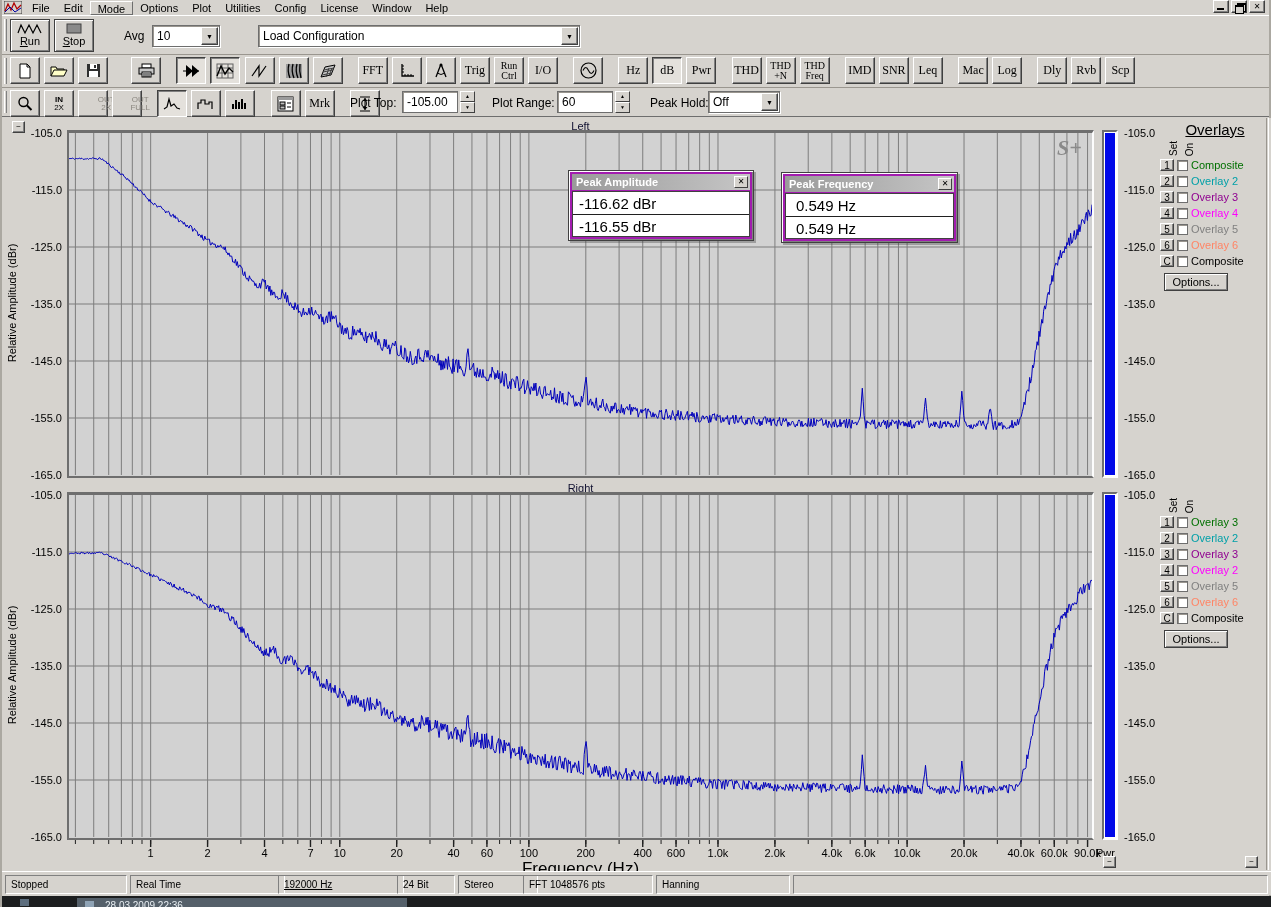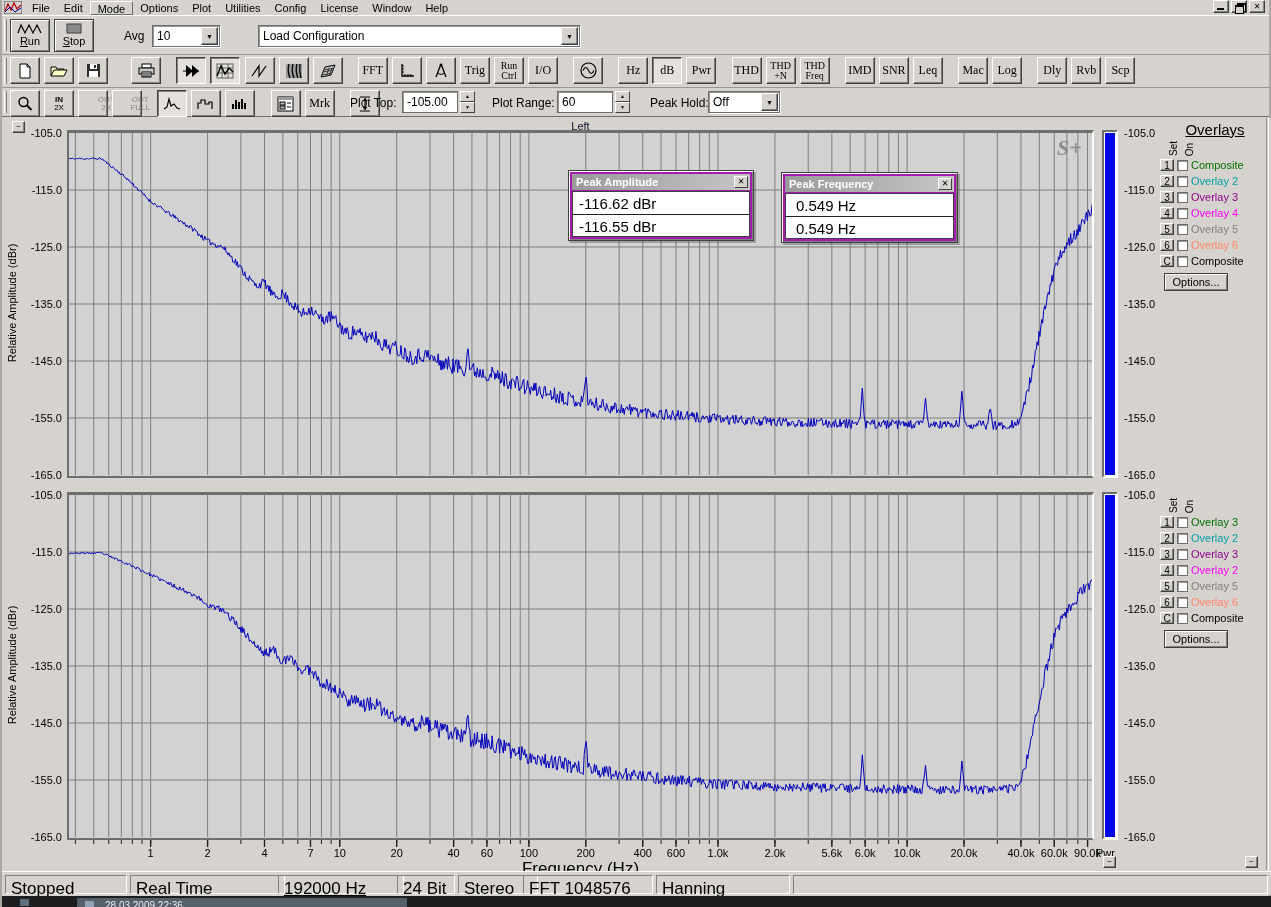--- a/index.html
+++ b/index.html
@@ -76,21 +76,21 @@
   .fwin { position:absolute; background:#a21caf; border:1px solid #404040; box-shadow:inset 1px 1px 0 #fff, inset -1px -1px 0 #808080, 2px 2px 0 rgba(64,64,64,.35); padding:3px; }
   .fwin .titlebar { height:16px; background:linear-gradient(to right,#9a9a9a,#c6c6c6); display:flex; align-items:center; padding:0 2px 0 4px; }
   .fwin .titlebar .ttext { flex:1; color:#fff; font-weight:bold; font-size:11px; }
   .fwin .closebtn { width:14px; height:12px; background:#d6d3ce; border:1px solid; border-color:#fff #404040 #404040 #fff; font-size:8px; font-weight:bold; line-height:10px; text-align:center; }
   .fwin .vals { background:#fff; border:1px solid #404040; margin-top:1px; }
   .fwin .vrow { height:22px; font-size:15px; padding:3px 0 0 6px; }
   .fwin .vrow + .vrow { border-top:1px solid #202020; }
 
   
   #statusbar { position:absolute; left:0; top:871px; width:1271px; height:24px; background:#d6d3ce; border-top:1px solid #fff; padding-top:2px; }
-  .scell { position:absolute; top:3px; height:19px; border:1px solid; border-color:#808080 #fff #fff #808080; padding:3px 0 0 5px; font-size:17px; }
+  .scell { position:absolute; top:3px; height:19px; border:1px solid; border-color:#808080 #fff #fff #808080; padding:3px 0 0 5px; font-size:10px; }
 
   
   #taskbar { position:absolute; left:0; top:896px; width:1271px; height:11px; background:#1c1e1f; overflow:hidden; }
   #taskbar .chip { position:absolute; left:75px; top:2px; width:330px; height:14px; background:#55606a; color:#e8eef2; font-size:10px; padding:2px 0 0 28px; }
   #taskbar .sq { position:absolute; left:18px; top:3px; width:9px; height:7px; background:#5d6e7e; }
   #taskbar .chip .sq2 { position:absolute; left:8px; top:3px; width:9px; height:8px; background:#8fa3b5; }
   #right-edge { position:absolute; top:118px; right:0px; width:3px; height:752px; border-left:1px solid #9a968f; border-right:1px solid #fff; }
 </style>
 </head>
 <body>
@@ -449,20 +449,21 @@
           </g>
           <polyline points="0.0,25.6 0.9,25.6 1.9,25.5 2.8,25.5 3.7,25.1 4.6,25.6 5.6,26.4 6.5,25.6 7.4,25.5 8.4,25.7 9.3,25.7 10.2,25.0 11.2,25.8 12.1,25.3 13.0,25.3 14.0,26.3 14.9,26.3 15.8,26.1 16.7,25.9 17.7,25.9 18.6,25.5 19.5,26.4 20.5,25.5 21.4,25.5 22.3,25.8 23.3,24.9 24.2,25.0 25.1,25.1 26.0,26.0 27.0,25.4 27.9,26.2 28.8,26.6 29.8,25.1 30.7,24.6 31.6,26.1 32.5,26.5 33.5,25.8 34.4,27.5 35.3,27.7 36.3,28.4 37.2,28.5 38.1,30.9 39.1,29.9 40.0,30.7 40.9,32.5 41.8,34.1 42.8,34.7 43.7,33.5 44.6,35.1 45.6,35.8 46.5,37.2 47.4,37.3 48.4,37.4 49.3,39.9 50.2,39.1 51.2,41.5 52.1,41.1 53.0,41.3 53.9,41.0 54.9,43.3 55.8,43.9 56.7,45.0 57.7,46.6 58.6,45.5 59.5,47.3 60.4,47.2 61.4,49.4 62.3,49.6 63.2,51.1 64.2,50.5 65.1,53.5 66.0,54.5 67.0,53.8 67.9,54.7 68.8,57.2 69.8,57.3 70.7,58.2 71.6,57.3 72.5,58.5 73.5,60.1 74.4,61.7 75.3,60.9 76.3,62.9 77.2,64.3 78.1,65.6 79.0,65.8 80.0,68.4 80.9,66.4 81.8,69.2 82.8,69.5 83.7,71.1 84.6,71.9 85.6,70.1 86.5,71.4 87.4,72.2 88.3,74.3 89.3,73.2 90.2,73.6 91.1,73.2 92.1,73.5 93.0,75.5 93.9,76.1 94.9,76.8 95.8,77.8 96.7,80.0 97.7,78.4 98.6,79.0 99.5,78.2 100.4,79.9 101.4,83.0 102.3,83.6 103.2,82.0 104.2,81.2 105.1,84.6 106.0,82.6 106.9,85.6 107.9,84.5 108.8,85.6 109.7,88.8 110.7,88.5 111.6,87.3 112.5,88.7 113.5,88.7 114.4,91.2 115.3,89.4 116.3,92.0 117.2,93.7 118.1,92.0 119.0,93.5 120.0,95.1 120.9,92.5 121.8,92.5 122.8,94.0 123.7,98.4 124.6,96.8 125.5,95.4 126.5,97.6 127.4,97.7 128.3,98.9 129.3,103.0 130.2,101.2 131.1,102.0 132.1,104.6 133.0,101.8 133.9,106.7 134.8,107.4 135.8,103.1 136.7,106.1 137.6,106.3 138.6,106.4 139.5,106.2 140.4,106.2 141.4,112.0 142.3,111.7 143.2,109.5 144.1,111.1 145.1,111.3 146.0,110.9 146.9,114.3 147.9,114.6 148.8,112.4 149.7,114.0 150.7,113.4 151.6,111.8 152.5,114.2 153.4,115.0 154.4,114.3 155.3,116.8 156.2,113.8 157.2,119.4 158.1,119.5 159.0,121.9 160.0,119.9 160.9,123.5 161.8,122.9 162.8,123.3 163.7,129.0 164.6,129.1 165.5,129.9 166.5,126.2 167.4,132.5 168.3,128.6 169.3,134.5 170.2,132.4 171.1,132.1 172.1,134.0 173.0,134.6 173.9,141.4 174.8,142.7 175.8,138.7 176.7,144.1 177.6,146.1 178.6,145.2 179.5,148.2 180.4,142.8 181.3,145.8 182.3,146.1 183.2,148.2 184.1,147.7 185.1,149.1 186.0,152.8 186.9,150.5 187.9,154.7 188.8,154.6 189.7,154.8 190.7,150.2 191.6,155.3 192.5,150.0 193.4,146.0 194.4,146.5 195.3,149.2 196.2,147.0 197.2,156.0 198.1,153.0 199.0,152.2 200.0,158.5 200.9,153.0 201.8,162.4 202.7,156.8 203.7,162.1 204.6,159.1 205.5,159.3 206.5,164.7 207.4,163.7 208.3,163.6 209.3,166.5 210.2,165.3 211.1,165.9 212.0,165.6 213.0,156.6 213.9,160.3 214.8,161.1 215.8,165.6 216.7,159.4 217.6,169.3 218.6,162.4 219.5,169.4 220.4,172.6 221.3,169.6 222.3,171.3 223.2,174.9 224.1,173.4 225.1,177.0 226.0,169.7 226.9,174.1 227.8,176.4 228.8,171.5 229.7,179.7 230.6,178.2 231.6,179.4 232.5,183.7 233.4,180.8 234.4,175.1 235.3,181.9 236.2,179.3 237.2,179.5 238.1,182.1 239.0,180.3 239.9,175.0 240.9,181.6 241.8,180.8 242.7,174.0 243.7,181.9 244.6,182.3 245.5,180.6 246.5,177.3 247.4,180.5 248.3,181.4 249.2,181.5 250.2,186.1 251.1,182.4 252.0,181.2 253.0,188.9 253.9,183.8 254.8,191.4 255.8,190.5 256.7,185.2 257.6,182.8 258.5,189.9 259.5,179.1 260.4,178.8 261.3,188.6 262.3,178.5 263.2,186.2 264.1,182.9 265.1,185.7 266.0,183.9 266.9,182.5 267.8,190.3 268.8,194.2 269.7,193.9 270.6,189.6 271.6,190.8 272.5,200.6 273.4,192.6 274.4,201.7 275.3,198.6 276.2,195.1 277.1,200.6 278.1,194.5 279.0,197.7 279.9,205.9 280.9,205.9 281.8,204.5 282.7,206.3 283.7,193.0 284.6,202.3 285.5,196.4 286.4,201.8 287.4,202.0 288.3,197.1 289.2,197.2 290.2,199.9 291.1,195.4 292.0,202.1 292.9,199.0 293.9,203.4 294.8,206.3 295.7,208.1 296.7,198.8 297.6,210.0 298.5,203.1 299.5,204.2 300.4,200.4 301.3,202.1 302.3,206.6 303.2,199.1 304.1,204.5 305.0,205.2 306.0,209.2 306.9,198.4 307.8,206.7 308.8,212.2 309.7,206.1 310.6,208.9 311.6,213.6 312.5,216.6 313.4,217.7 314.3,213.7 315.3,206.0 316.2,213.8 317.1,206.6 318.1,215.4 319.0,215.6 319.9,211.8 320.9,221.2 321.8,215.9 322.7,213.4 323.6,209.9 324.6,211.5 325.5,212.9 326.4,208.1 327.4,213.4 328.3,221.0 329.2,222.7 330.2,222.6 331.1,221.8 332.0,212.5 332.9,223.8 333.9,224.8 334.8,226.3 335.7,214.8 336.7,216.7 337.6,228.7 338.5,223.7 339.5,229.9 340.4,227.0 341.3,218.4 342.2,224.2 343.2,231.8 344.1,231.0 345.0,231.0 346.0,225.2 346.9,223.0 347.8,230.6 348.8,216.7 349.7,215.8 350.6,226.3 351.5,224.5 352.5,228.1 353.4,227.2 354.3,229.0 355.3,222.6 356.2,217.4 357.1,217.7 358.0,224.3 359.0,217.3 359.9,224.1 360.8,227.2 361.8,222.6 362.7,222.6 363.6,222.9 364.6,227.9 365.5,223.2 366.4,227.7 367.3,229.2 368.3,229.4 369.2,220.8 370.1,232.3 371.1,227.3 372.0,237.1 372.9,227.8 373.9,236.5 374.8,228.3 375.7,235.3 376.6,225.7 377.6,227.2 378.5,236.4 379.4,223.6 380.4,233.1 381.3,234.3 382.2,237.0 383.2,240.6 384.1,225.9 385.0,238.9 385.9,232.6 386.9,227.0 387.8,226.8 388.7,239.5 389.7,226.9 390.6,235.8 391.5,233.3 392.5,237.0 393.4,237.3 394.3,241.8 395.2,243.2 396.2,239.5 397.1,233.2 398.0,221.0 399.0,215.7 399.9,224.7 400.8,236.8 401.8,236.5 402.7,234.9 403.6,232.9 404.6,230.2 405.5,242.8 406.4,238.8 407.3,244.4 408.3,234.8 409.2,241.4 410.1,244.2 411.1,236.3 412.0,242.8 412.9,244.7 413.9,236.5 414.8,244.4 415.7,243.9 416.6,244.2 417.6,248.0 418.5,247.0 419.4,247.8 420.4,243.8 421.3,240.9 422.2,244.4 423.1,234.1 424.1,238.6 425.0,239.0 425.9,246.4 426.9,240.4 427.8,244.9 428.7,237.4 429.7,246.0 430.6,240.2 431.5,250.2 432.4,249.5 433.4,238.5 434.3,249.3 435.2,253.3 436.2,240.6 437.1,240.9 438.0,251.2 439.0,255.7 439.9,253.6 440.8,248.4 441.8,256.1 442.7,246.1 443.6,246.0 444.5,246.8 445.5,249.6 446.4,255.0 447.3,243.7 448.3,243.5 449.2,248.9 450.1,257.9 451.0,254.8 452.0,255.5 452.9,252.7 453.8,248.2 454.8,246.2 455.7,260.9 456.6,257.7 457.6,256.2 458.5,247.7 459.4,253.6 460.4,256.0 461.3,261.3 462.2,253.7 463.1,255.1 464.1,257.9 465.0,250.3 465.9,257.4 466.9,250.0 467.8,262.9 468.7,261.6 469.7,256.2 470.6,253.4 471.5,261.0 472.4,262.0 473.4,265.6 474.3,261.4 475.2,254.0 476.2,253.3 477.1,262.9 478.0,260.8 478.9,261.1 479.9,261.9 480.8,261.9 481.7,257.3 482.7,267.0 483.6,263.9 484.5,265.6 485.5,254.8 486.4,267.1 487.3,269.6 488.3,261.2 489.2,266.7 490.1,270.3 491.0,258.2 492.0,260.4 492.9,268.7 493.8,260.1 494.8,271.4 495.7,270.6 496.6,269.2 497.6,271.5 498.5,272.2 499.4,258.8 500.3,260.1 501.3,261.6 502.2,263.8 503.1,264.7 504.1,262.4 505.0,270.1 505.9,273.4 506.9,268.7 507.8,272.9 508.7,270.8 509.6,269.1 510.6,271.2 511.5,273.6 512.4,263.2 513.4,269.1 514.3,263.6 515.2,257.2 516.1,250.1 517.1,244.2 518.0,254.0 518.9,272.1 519.9,271.6 520.8,267.4 521.7,265.9 522.7,272.3 523.6,268.9 524.5,271.7 525.5,275.1 526.4,270.3 527.3,264.8 528.2,275.7 529.2,277.6 530.1,274.3 531.0,272.2 532.0,274.9 532.9,268.8 533.8,266.0 534.8,273.8 535.7,274.6 536.6,278.1 537.5,270.5 538.5,274.2 539.4,276.8 540.3,278.8 541.3,280.2 542.2,273.1 543.1,278.2 544.1,272.9 545.0,276.2 545.9,269.9 546.8,270.2 547.8,280.1 548.7,277.0 549.6,276.5 550.6,278.3 551.5,280.1 552.4,271.5 553.4,279.5 554.3,275.0 555.2,281.4 556.1,276.0 557.1,274.9 558.0,273.5 558.9,276.7 559.9,277.0 560.8,271.2 561.7,281.6 562.7,274.2 563.6,278.3 564.5,274.2 565.4,276.2 566.4,274.5 567.3,277.7 568.2,275.5 569.2,284.2 570.1,280.7 571.0,279.3 572.0,276.4 572.9,280.1 573.8,276.7 574.7,277.9 575.7,277.0 576.6,275.1 577.5,285.3 578.5,276.3 579.4,276.0 580.3,278.9 581.3,278.6 582.2,283.6 583.1,284.0 584.0,279.5 585.0,284.1 585.9,280.9 586.8,281.4 587.8,284.0 588.7,285.4 589.6,282.7 590.5,277.5 591.5,279.0 592.4,277.0 593.3,285.6 594.3,285.2 595.2,286.8 596.1,280.5 597.1,276.2 598.0,279.4 598.9,285.4 599.8,283.9 600.8,282.3 601.7,286.9 602.6,282.4 603.6,277.5 604.5,282.4 605.4,283.3 606.4,287.4 607.3,281.0 608.2,283.1 609.1,277.3 610.1,284.7 611.0,286.8 611.9,278.3 612.9,282.7 613.8,286.3 614.7,286.7 615.7,285.5 616.6,282.9 617.5,280.5 618.4,278.3 619.4,287.1 620.3,282.9 621.2,281.3 622.2,283.0 623.1,279.0 624.0,283.9 625.0,280.3 625.9,285.9 626.8,289.1 627.8,279.3 628.7,283.0 629.6,288.8 630.5,289.1 631.5,288.6 632.4,286.8 633.3,282.9 634.3,283.0 635.2,286.2 636.1,284.4 637.0,283.7 638.0,283.2 638.9,286.4 639.8,289.8 640.8,282.3 641.7,289.2 642.6,285.0 643.6,281.1 644.5,282.0 645.4,280.6 646.4,286.5 647.3,287.6 648.2,281.5 649.1,283.6 650.1,283.6 651.0,282.4 651.9,289.6 652.9,288.8 653.8,284.6 654.7,288.7 655.6,286.9 656.6,284.7 657.5,286.1 658.4,282.5 659.4,289.7 660.3,291.8 661.2,285.1 662.2,285.0 663.1,285.4 664.0,282.3 665.0,290.1 665.9,290.6 666.8,282.0 667.7,285.7 668.7,289.5 669.6,289.2 670.5,285.0 671.5,285.4 672.4,282.8 673.3,289.1 674.3,289.2 675.2,291.5 676.1,292.0 677.0,286.7 678.0,291.1 678.9,284.9 679.8,286.0 680.8,285.3 681.7,288.7 682.6,291.3 683.6,286.1 684.5,283.1 685.4,285.6 686.3,290.1 687.3,290.1 688.2,291.5 689.1,289.5 690.1,286.1 691.0,293.0 691.9,288.1 692.9,292.0 693.8,287.6 694.7,284.8 695.6,284.0 696.6,283.9 697.5,290.5 698.4,285.4 699.4,288.6 700.3,289.0 701.2,285.1 702.2,292.6 703.1,286.5 704.0,287.9 704.9,285.6 705.9,291.0 706.8,292.1 707.7,293.2 708.7,287.2 709.6,287.9 710.5,284.4 711.4,290.7 712.4,292.9 713.3,289.5 714.2,285.3 715.2,288.5 716.1,288.0 717.0,285.5 718.0,288.7 718.9,293.6 719.8,289.0 720.8,292.4 721.7,292.0 722.6,289.3 723.5,288.0 724.5,289.8 725.4,292.6 726.3,294.1 727.3,291.2 728.2,292.9 729.1,288.4 730.0,286.8 731.0,288.6 731.9,293.5 732.8,288.1 733.8,293.7 734.7,292.1 735.6,291.9 736.6,290.0 737.5,292.8 738.4,293.7 739.4,285.3 740.3,292.9 741.2,293.4 742.1,285.8 743.1,293.2 744.0,293.5 744.9,285.1 745.9,292.6 746.8,292.4 747.7,286.6 748.6,287.9 749.6,288.3 750.5,287.0 751.4,287.4 752.4,285.4 753.3,287.0 754.2,292.6 755.2,290.8 756.1,291.5 757.0,286.7 758.0,292.8 758.9,294.6 759.8,288.0 760.7,290.3 761.7,292.4 762.6,294.5 763.5,290.3 764.5,288.7 765.4,294.0 766.3,286.5 767.3,290.8 768.2,294.4 769.1,292.1 770.0,293.5 771.0,286.3 771.9,293.7 772.8,289.5 773.8,290.8 774.7,287.4 775.6,287.1 776.5,294.5 777.5,285.9 778.4,295.1 779.3,291.2 780.3,286.1 781.2,293.0 782.1,295.3 783.1,287.2 784.0,290.5 784.9,290.3 785.9,289.9 786.8,288.9 787.7,292.1 788.6,290.3 789.6,287.8 790.5,286.0 791.4,283.0 792.4,268.0 793.3,255.2 794.2,268.2 795.1,282.7 796.1,288.9 797.0,295.3 797.9,287.7 798.9,289.9 799.8,289.2 800.7,290.0 801.7,291.6 802.6,287.7 803.5,286.9 804.4,291.1 805.4,286.8 806.3,295.5 807.2,295.1 808.2,294.2 809.1,292.1 810.0,288.9 811.0,293.3 811.9,293.6 812.8,289.5 813.8,289.5 814.7,286.9 815.6,291.7 816.5,288.0 817.5,295.7 818.4,287.3 819.3,294.3 820.3,293.8 821.2,289.2 822.1,292.5 823.1,286.7 824.0,287.9 824.9,288.7 825.8,290.8 826.8,288.2 827.7,288.0 828.6,295.6 829.6,286.8 830.5,288.2 831.4,292.2 832.4,289.4 833.3,289.5 834.2,288.3 835.1,293.2 836.1,289.2 837.0,293.1 837.9,290.2 838.9,294.1 839.8,288.5 840.7,294.0 841.6,287.0 842.6,295.3 843.5,295.1 844.4,291.5 845.4,295.0 846.3,290.0 847.2,288.9 848.2,288.7 849.1,287.7 850.0,291.8 850.9,288.3 851.9,287.7 852.8,289.7 853.7,289.7 854.7,284.2 855.6,273.3 856.5,265.0 857.5,275.6 858.4,284.8 859.3,289.3 860.2,294.6 861.2,293.7 862.1,290.4 863.0,292.5 864.0,292.3 864.9,288.7 865.8,293.9 866.8,288.9 867.7,291.0 868.6,292.3 869.5,294.6 870.5,295.2 871.4,287.8 872.3,295.2 873.3,293.6 874.2,289.1 875.1,291.0 876.1,288.4 877.0,293.8 877.9,291.6 878.9,288.3 879.8,291.0 880.7,289.9 881.6,294.3 882.6,290.5 883.5,293.1 884.4,294.9 885.4,292.2 886.3,293.4 887.2,287.2 888.2,291.5 889.1,294.2 890.0,293.3 890.9,282.5 891.9,271.0 892.8,258.2 893.7,267.4 894.7,282.2 895.6,288.5 896.5,288.8 897.5,292.1 898.4,293.5 899.3,293.3 900.2,292.0 901.2,295.3 902.1,291.6 903.0,295.7 904.0,295.5 904.9,291.5 905.8,292.3 906.8,293.8 907.7,290.5 908.6,292.6 909.5,288.3 910.5,287.9 911.4,288.0 912.3,292.6 913.3,290.0 914.2,287.8 915.1,292.1 916.0,293.3 917.0,296.4 917.9,290.8 918.8,290.7 919.8,281.8 920.7,276.6 921.6,276.3 922.6,283.4 923.5,291.2 924.4,296.6 925.4,289.4 926.3,288.1 927.2,296.7 928.1,293.9 929.1,292.9 930.0,289.5 930.9,292.8 931.9,289.7 932.8,289.4 933.7,296.2 934.7,292.4 935.6,293.0 936.5,295.0 937.4,295.7 938.4,295.2 939.3,294.5 940.2,295.5 941.2,292.4 942.1,294.4 943.0,287.3 944.0,295.1 944.9,292.6 945.8,288.9 946.7,292.4 947.7,292.3 948.6,286.3 949.5,291.6 950.5,287.2 951.4,284.4 952.3,283.3 953.3,278.7 954.2,275.0 955.1,269.1 956.0,271.7 957.0,260.9 957.9,257.7 958.8,256.9 959.8,258.3 960.7,244.4 961.6,250.1 962.5,245.7 963.5,232.3 964.4,234.8 965.3,229.4 966.3,217.5 967.2,216.7 968.1,208.7 969.1,212.3 970.0,198.2 970.9,203.6 971.8,193.9 972.8,186.4 973.7,190.2 974.6,178.2 975.6,172.8 976.5,176.1 977.4,170.4 978.4,162.2 979.3,159.3 980.2,161.6 981.1,151.3 982.1,151.4 983.0,142.4 983.9,148.5 984.9,137.6 985.8,133.4 986.7,130.2 987.7,130.7 988.6,132.3 989.5,123.8 990.4,126.3 991.4,117.3 992.3,124.9 993.2,120.1 994.2,118.2 995.1,119.9 996.0,113.4 997.0,115.9 997.9,109.5 998.8,111.8 999.8,104.8 1000.7,112.6 1001.6,100.3 1002.5,110.5 1003.5,109.3 1004.4,103.4 1005.3,97.6 1006.3,106.5 1007.2,104.8 1008.1,96.4 1009.0,102.2 1010.0,91.6 1010.9,98.8 1011.8,92.8 1012.8,86.7 1013.7,86.7 1014.6,88.2 1015.6,90.8 1016.5,82.6 1017.4,79.3 1018.4,87.5 1019.3,76.8 1020.2,79.2 1021.1,83.3 1022.1,82.1 1023.0,71.6" fill="none" stroke="#0000bb" stroke-width="1"></polyline>
         </svg>
     </div>
     <div id="watermark" style="left:1055px; top:17px;">S+</div>
     <div class="pwrbar" style="top:12px;">
         <div class="fill" style="background: rgb(0, 8, 232);"></div>
       </div>
     <span class="vlabel" style="left:-90px; top:179px;">Relative Amplitude (dBr)</span>
 
+    <div class="plot-title" style="top:364px;">Right</div>
     <div class="plotframe" style="top:374px;">
       <svg id="svg-right" width="1023" height="342">
           <g>
             <line x1="6.402970201156886" x2="6.402970201156886" y1="0" y2="342" stroke="#7d7d7d" stroke-width="1"></line>
             <line x1="24.72971801437566" x2="24.72971801437566" y1="0" y2="342" stroke="#7d7d7d" stroke-width="1"></line>
             <line x1="39.703761282026555" x2="39.703761282026555" y1="0" y2="342" stroke="#7d7d7d" stroke-width="1"></line>
             <line x1="52.36413447135695" x2="52.36413447135695" y1="0" y2="342" stroke="#7d7d7d" stroke-width="1"></line>
             <line x1="63.33104856483938" x2="63.33104856483938" y1="0" y2="342" stroke="#7d7d7d" stroke-width="1"></line>
             <line x1="73.0045523628962" x2="73.0045523628962" y1="0" y2="342" stroke="#7d7d7d" stroke-width="1"></line>
             <line x1="81.65779637805815" x2="81.65779637805815" y1="0" y2="342" stroke="#7d7d7d" stroke-width="1"></line>
@@ -745,21 +746,21 @@
       <span class="xlab" style="left: 315.769px;">10</span>
       <span class="xlab" style="left: 372.697px;">20</span>
       <span class="xlab" style="left: 429.625px;">40</span>
       <span class="xlab" style="left: 462.926px;">60</span>
       <span class="xlab" style="left: 504.88px;">100</span>
       <span class="xlab" style="left: 561.808px;">200</span>
       <span class="xlab" style="left: 618.736px;">400</span>
       <span class="xlab" style="left: 652.037px;">600</span>
       <span class="xlab" style="left: 693.991px;">1.0k</span>
       <span class="xlab" style="left: 750.919px;">2.0k</span>
-      <span class="xlab" style="left: 807.847px;">5.6k</span>
+      <span class="xlab" style="left: 807.847px;">4.0k</span>
       <span class="xlab" style="left: 841.148px;">6.0k</span>
       <span class="xlab" style="left: 883.102px;">10.0k</span>
       <span class="xlab" style="left: 940.03px;">20.0k</span>
       <span class="xlab" style="left: 996.958px;">40.0k</span>
       <span class="xlab" style="left: 1030.26px;">60.0k</span>
       <span class="xlab" style="left: 1063.56px;">90.0k</span>
     </div>
 
   <div id="right-edge"></div>
 

